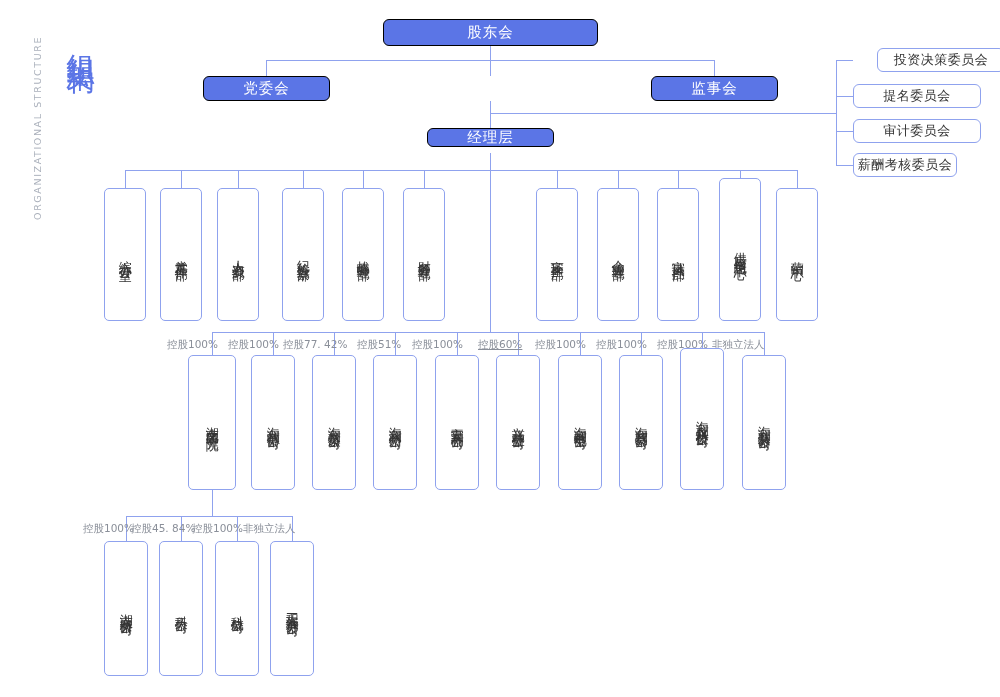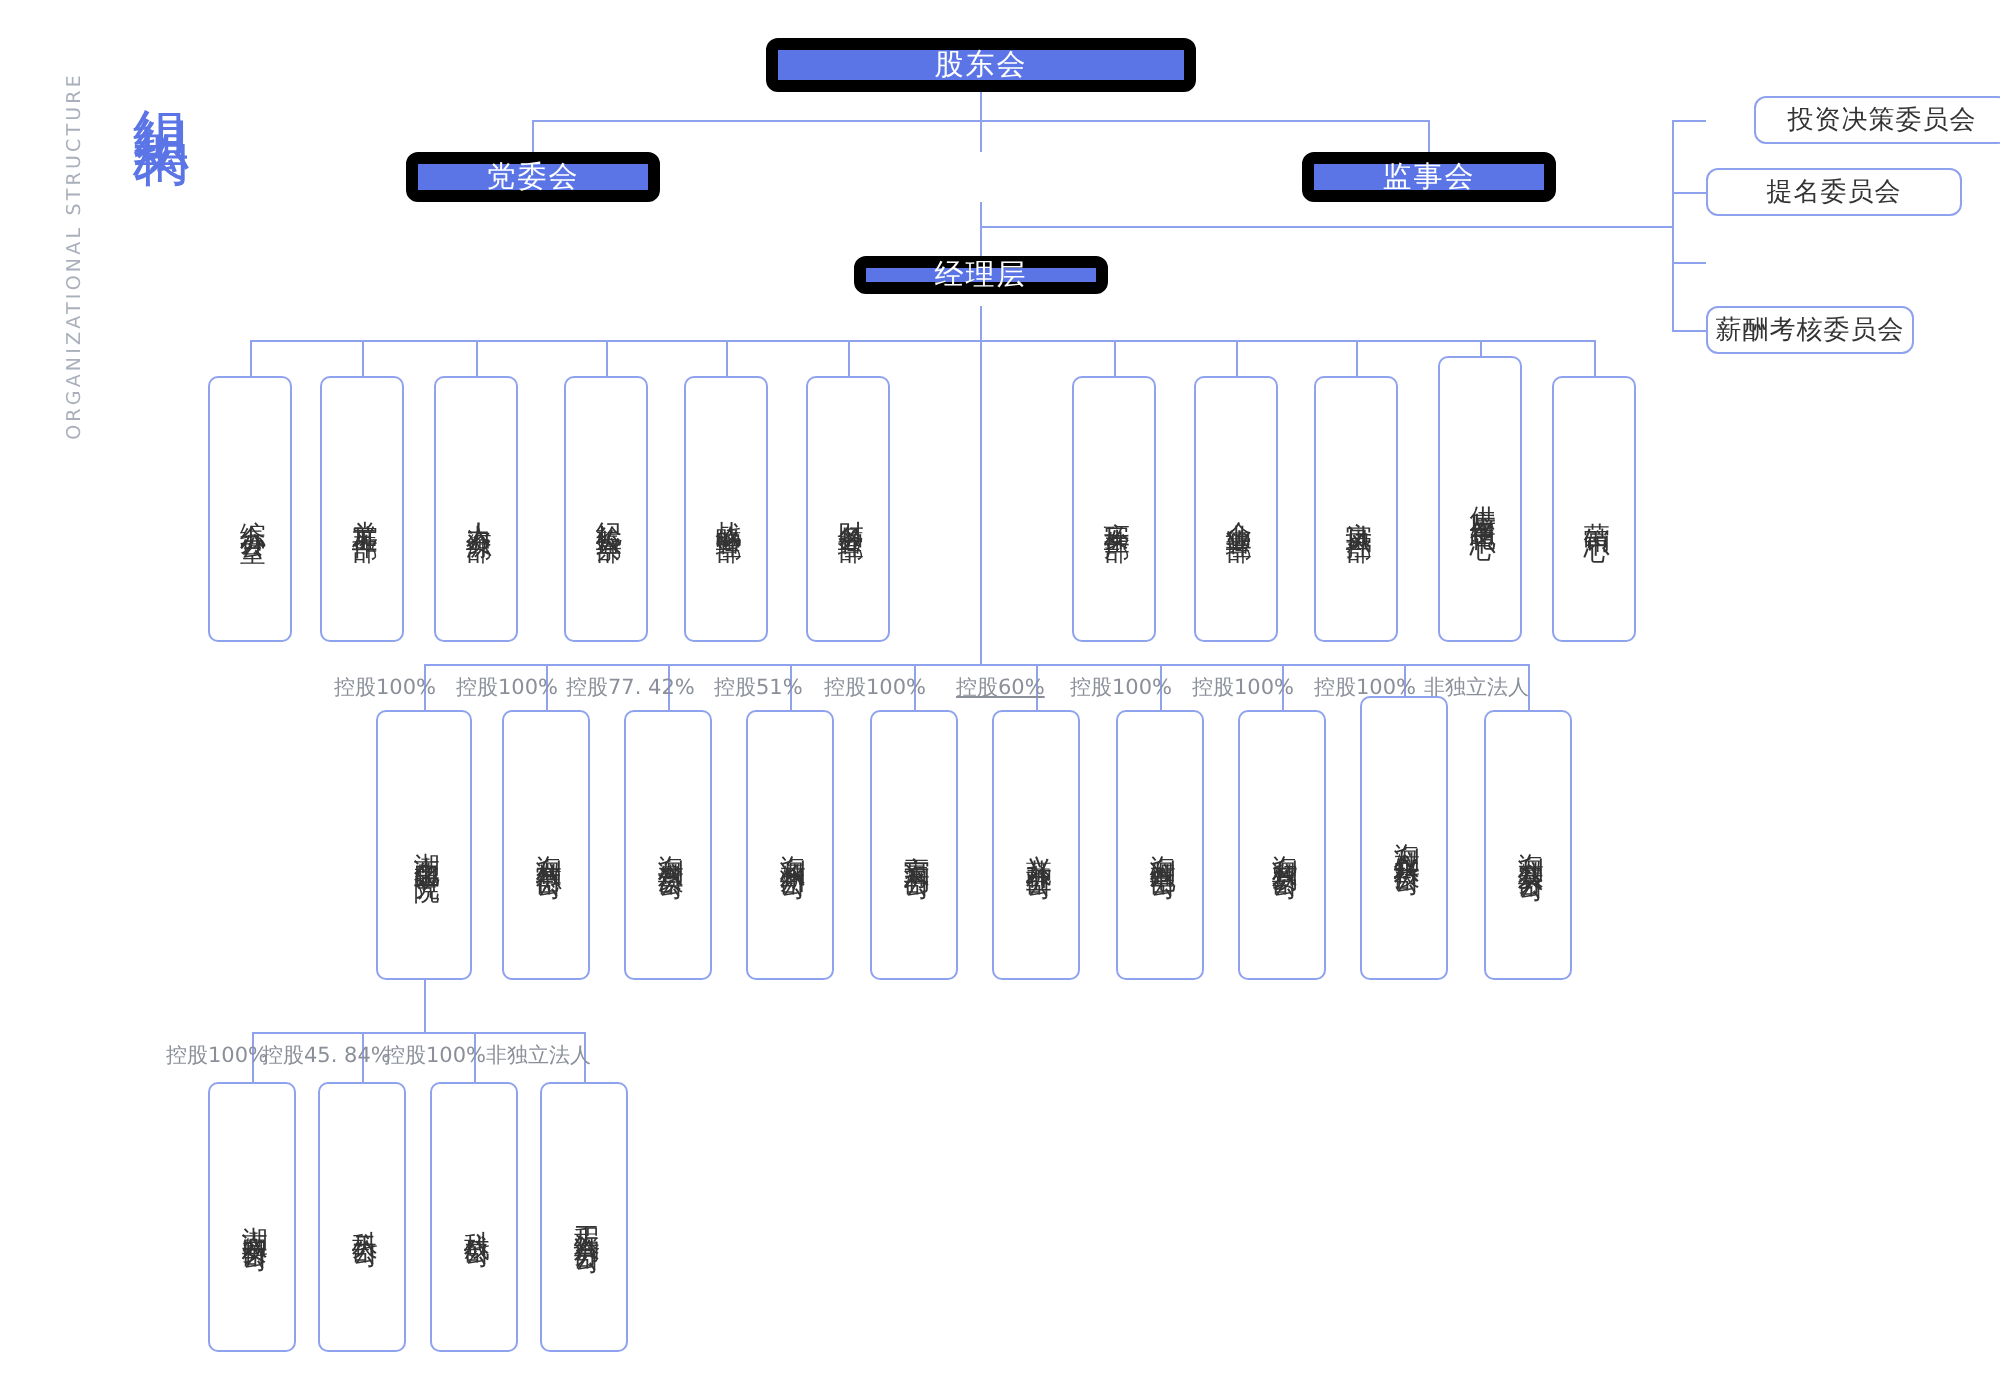--- a/index.html
+++ b/index.html
@@ -35,21 +35,21 @@
   
   .box{
     position:absolute;
     box-sizing:border-box;
     display:flex;align-items:center;justify-content:center;
     border-radius:5px;
     text-align:center;
   }
   .box.filled{
     background:#5B75E6;
-    border:6px solid #000000;
+    border:1px solid #000000;
     color:#ffffff;
     font-size:14.5px;
     letter-spacing:1px;
     border-radius:6px;
   }
   .box.outline{
     background:#ffffff;
     border:1px solid #8FA2EE;
     color:#333333;
     font-size:13px;
@@ -117,20 +117,23 @@
   <div class="ln lnh" style="left:836px;top:60px;width:17px;"></div>
   <div class="ln lnh" style="left:836px;top:96px;width:17px;"></div>
   <div class="ln lnh" style="left:836px;top:131px;width:17px;"></div>
   <div class="ln lnh" style="left:836px;top:165px;width:17px;"></div>
 
   <div class="box outline committee" style="left:853px;top:48px;width:128px;height:24px;margin-left:24px;">
     <span>投资决策委员会</span>
   </div>
   <div class="box outline committee" style="left:853px;top:84px;width:128px;height:24px;">
     <span>提名委员会</span>
+  </div>
+  <div class="box outline committee" style="left:853px;top:119px;width:128px;height:24px;">
+    <span>审计委员会</span>
   </div>
   <div class="box outline committee" style="left:853px;top:153px;width:104px;height:24px;">
     <span>薪酬考核委员会</span>
   </div>
 
   <div class="box filled" style="left:427px;top:128px;width:127px;height:19px;">
     <span>经理层</span>
   </div>
 
   <div class="ln lnv" style="left:490px;top:153px;height:179px;"></div>

